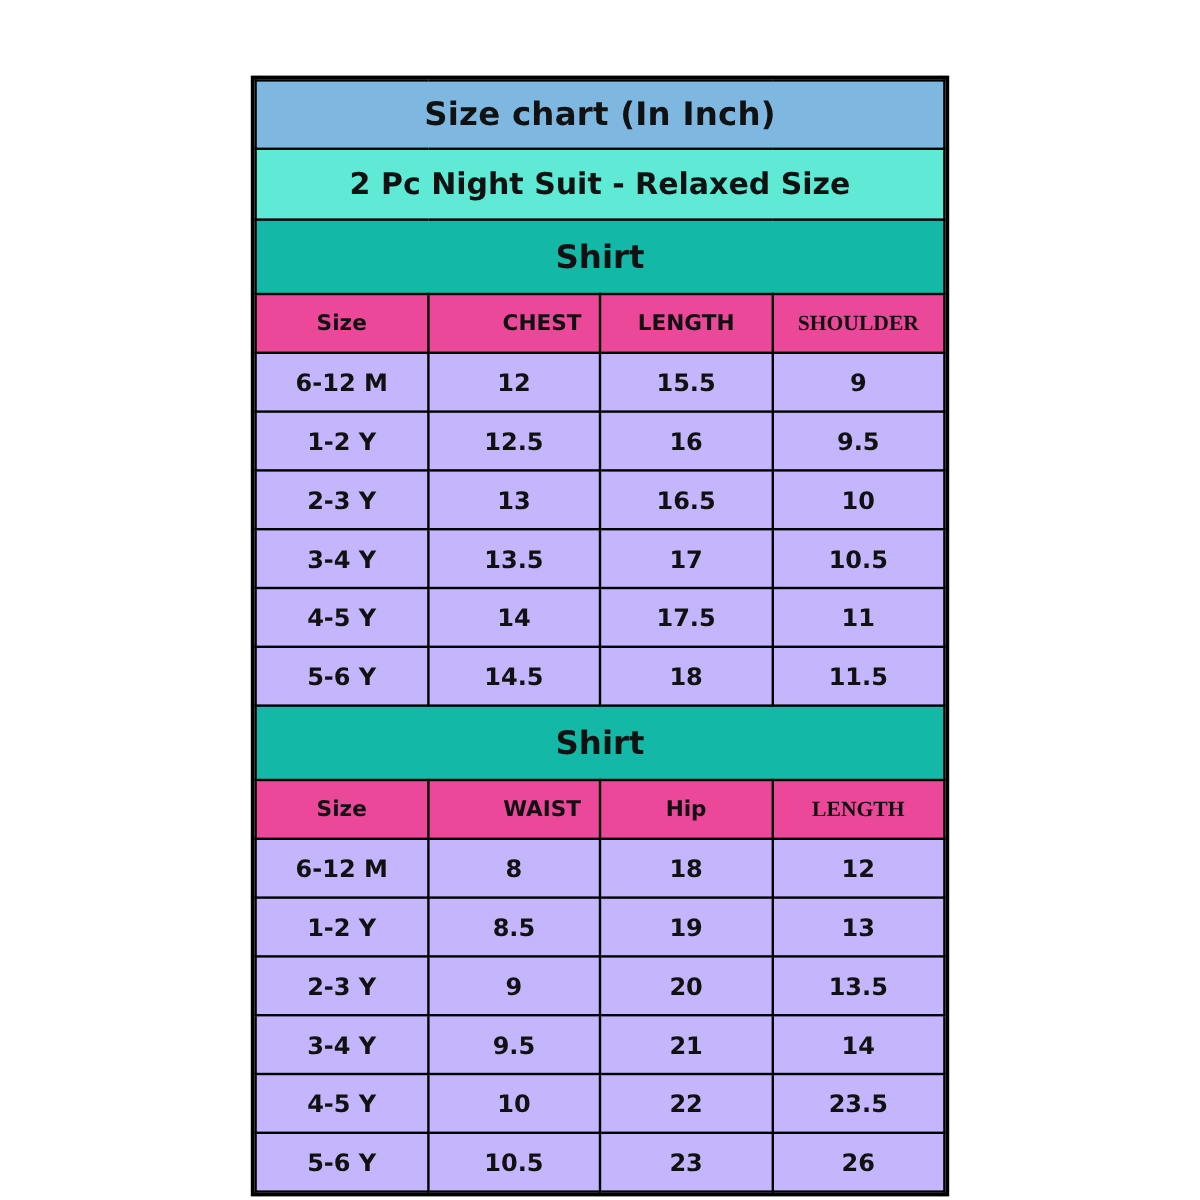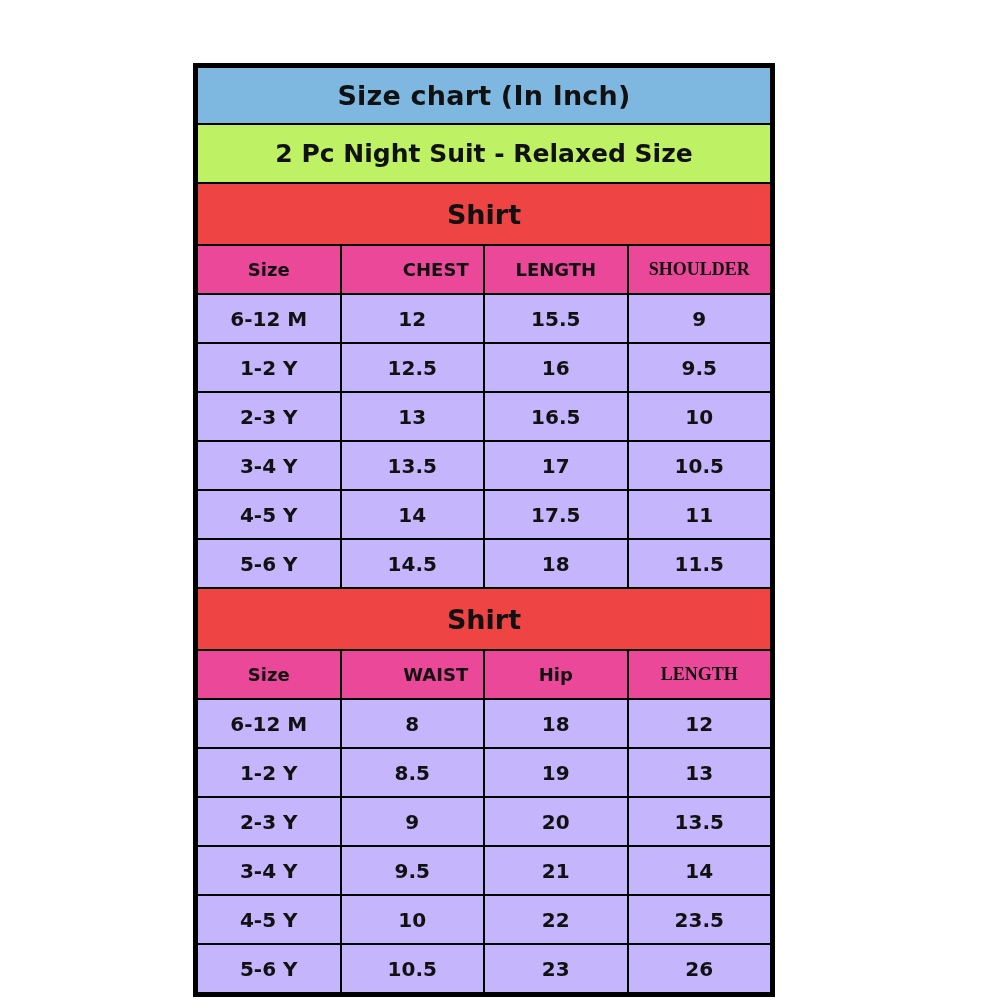--- a/index.html
+++ b/index.html
@@ -12,21 +12,21 @@
   }
   #page {
     position: relative;
     width: 1000px;
     height: 1000px;
     background: #ffffff;
     overflow: hidden;
   }
   .chart-wrap {
     position: absolute;
-    left: 193px;
+    left: 209px;
     top: 63px;
     width: 582px;
     border: 3px solid #000000;
     box-sizing: border-box;
     background: #ffffff;
   }
   table.size-table {
     border-collapse: collapse;
     width: 100%;
     table-layout: fixed;
@@ -38,26 +38,26 @@
     color: #111111;
     font-weight: bold;
   }
   .title-row td {
     background: #7eb8e0;
     font-size: 27px;
     height: 53px;
     letter-spacing: 0.2px;
   }
   .subtitle-row td {
-    background: #bef264;
+    background: #5eead4;
     font-size: 25px;
     height: 55px;
   }
   .section-row td {
-    background: #ef4444;
+    background: #14b8a6;
     font-size: 27px;
     height: 58px;
   }
   .header-row td {
     background: #ec4899;
     font-size: 18px;
     height: 45px;
   }
   .data-row td {
     background: #c4b5fd;

